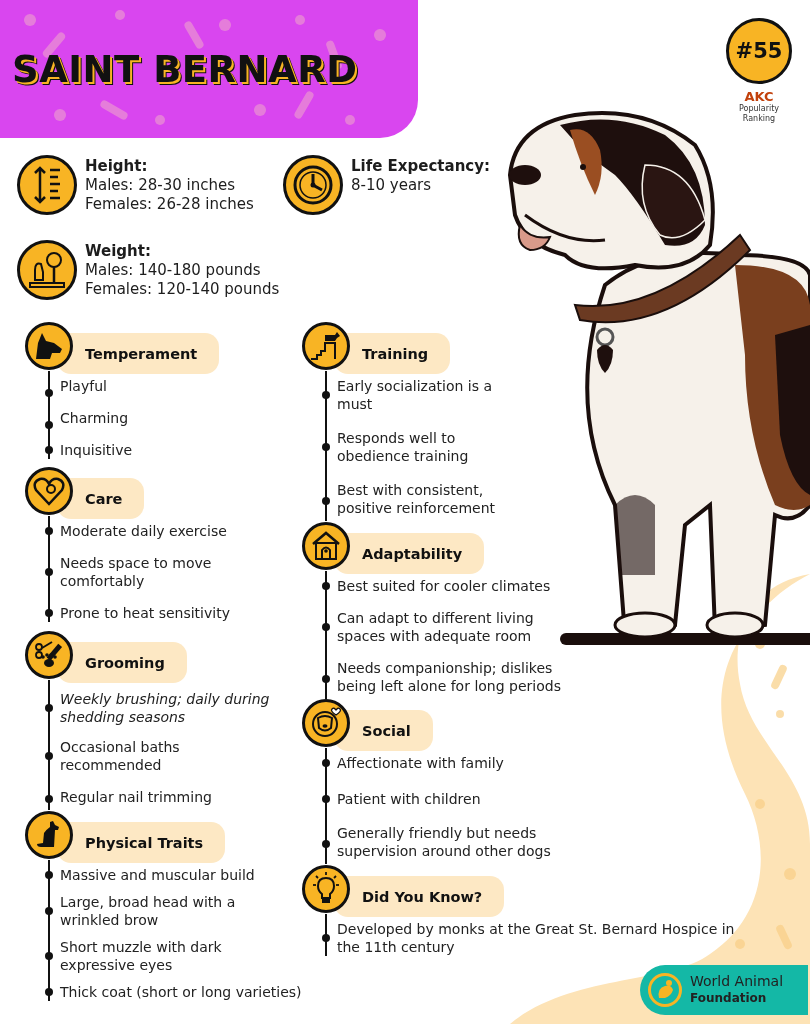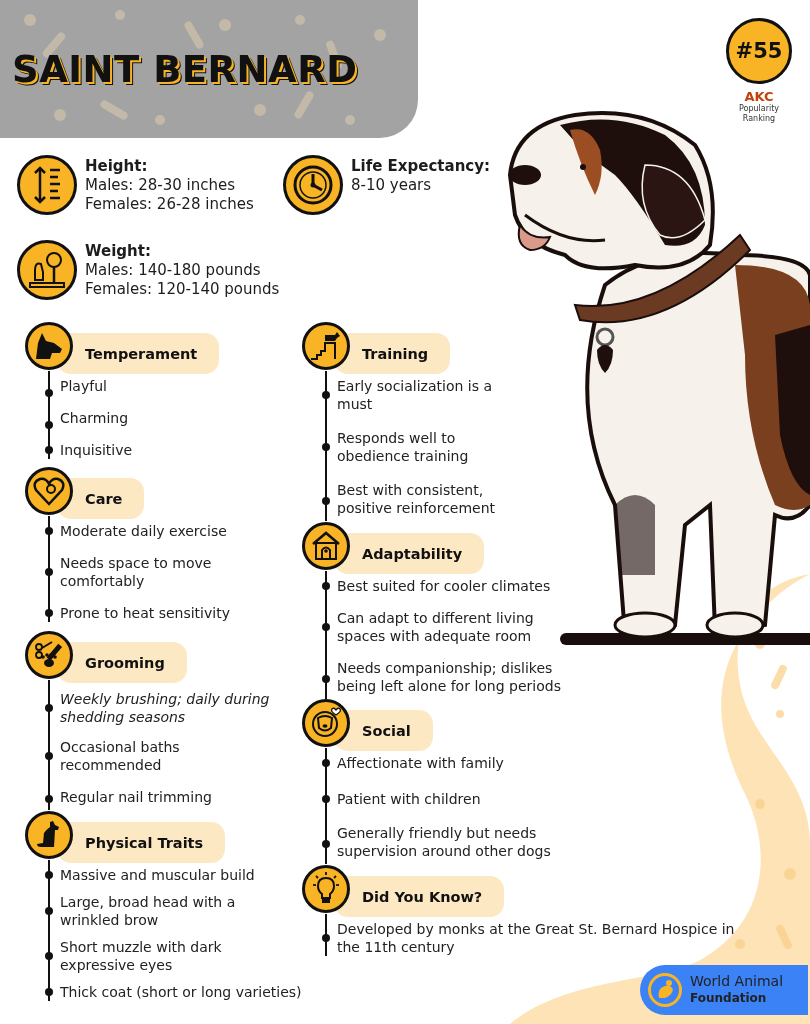--- a/index.html
+++ b/index.html
@@ -1,21 +1,21 @@
 <!DOCTYPE html>
 <html><head>
 <meta charset="utf-8">
 <style>
   * { box-sizing: border-box; margin: 0; padding: 0; }
   html, body { width: 810px; height: 1024px; background: #ffffff; overflow: hidden; }
   body { position: relative; font-family: "DejaVu Sans", "Liberation Sans", sans-serif; color: #1d1d1d; }
 
   .title-banner {
     position: absolute; left: 0; top: 0; width: 418px; height: 138px;
-    background: #a3a3a3; border-bottom-right-radius: 38px; overflow: hidden;
+    background: #d946ef; border-bottom-right-radius: 38px; overflow: hidden;
   }
   .title-banner .pattern { position: absolute; inset: 0; opacity: 0.35; }
   .title-text {
     position: absolute; left: 12px; top: 48px;
     font-family: "DejaVu Sans", sans-serif; font-weight: 900; font-size: 37px;
     letter-spacing: 0.5px; color: #111;
     text-shadow: 2px 2px 0 #f8b424, 3px 3px 0 #111;
   }
 
   .rank-badge { position: absolute; left: 722px; top: 18px; width: 74px; text-align: center; }
@@ -54,21 +54,21 @@
     content: ""; position: absolute; left: -15px; top: 50%; width: 8px; height: 8px;
     margin-top: -4px; border-radius: 50%; background: #111;
   }
 
   .blob { position: absolute; right: 0; bottom: 0; width: 300px; height: 480px; }
   .dog { position: absolute; left: 505px; top: 105px; width: 305px; height: 545px; }
   .shadow { position: absolute; left: 560px; top: 633px; width: 250px; height: 12px; background: #1a0e0c; border-radius: 6px 0 0 6px; }
 
   .logo {
     position: absolute; left: 640px; top: 965px; width: 168px; height: 50px;
-    background: #3b82f6; border-radius: 25px 0 0 25px; display: flex; align-items: center; padding-left: 8px;
+    background: #14b8a6; border-radius: 25px 0 0 25px; display: flex; align-items: center; padding-left: 8px;
   }
   .logo-mark { width: 34px; height: 34px; border-radius: 50%; border: 3px solid #f8b424; display:flex; align-items:center; justify-content:center; }
   .logo-text { margin-left: 8px; line-height: 17px; }
   .logo-line1 { font-size: 14px; color: #222; }
   .logo-line2 { font-size: 12px; font-weight: bold; color: #222; }
 </style>
 </head>
 <body>
 
 <svg class="blob" viewBox="0 0 300 480">

